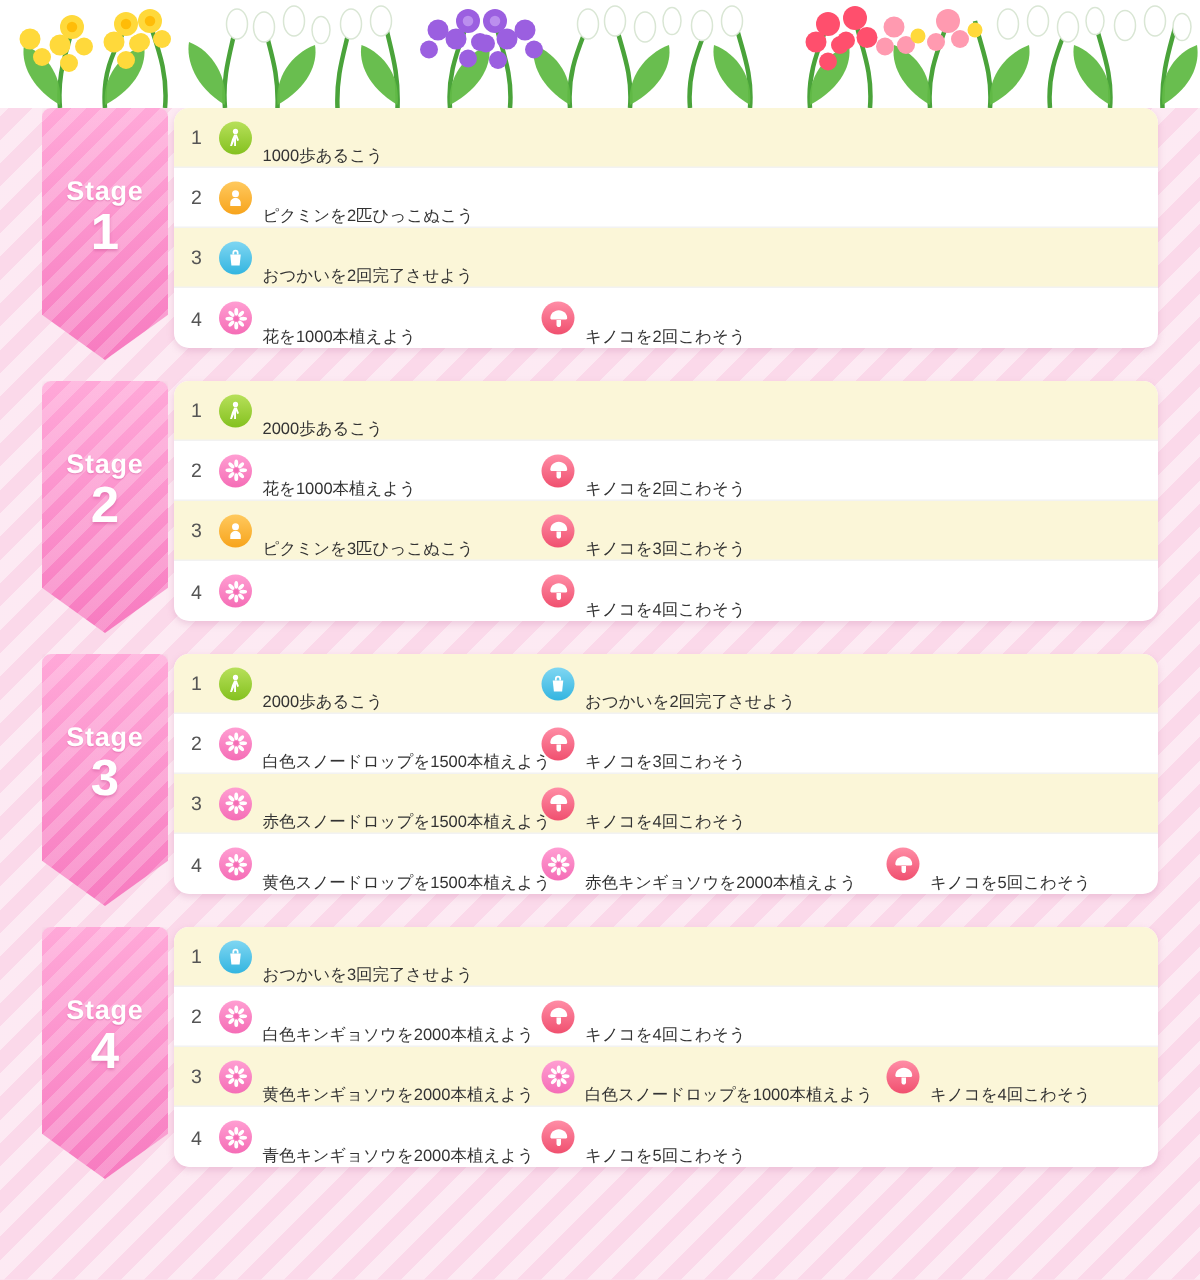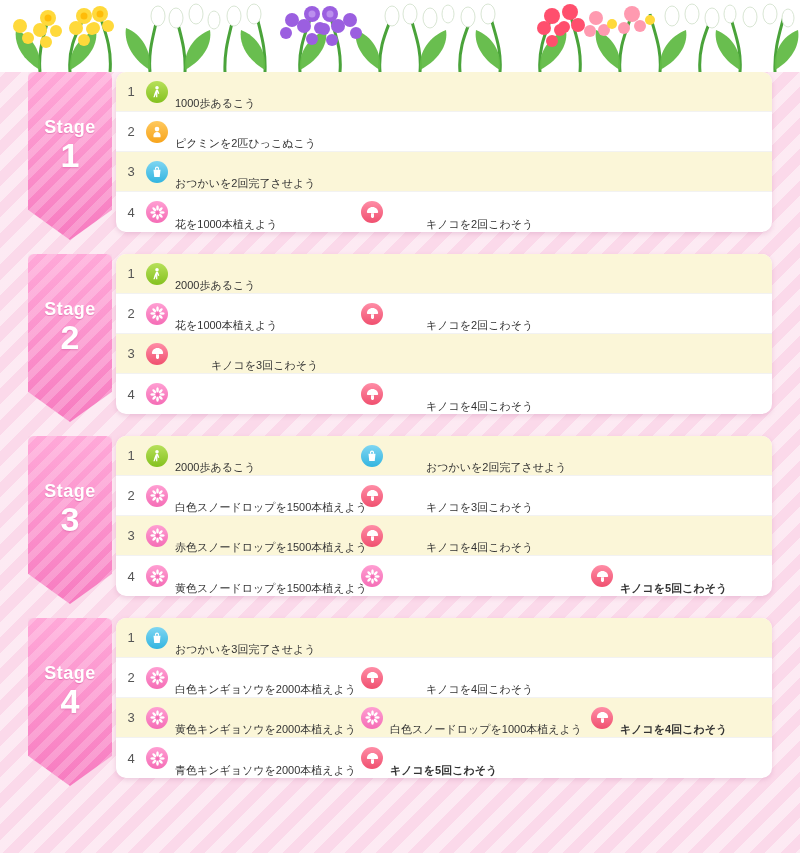--- a/index.html
+++ b/index.html
@@ -135,23 +135,23 @@
   }
   .ic svg { display: block; }
   .ic-walk   { background: linear-gradient(#b7e05a, #84c11f); }
   .ic-pikmin { background: linear-gradient(#ffc95e, #f7a41c); }
   .ic-errand { background: linear-gradient(#7fd6f2, #33b5e0); }
   .ic-flower { background: linear-gradient(#ff9ed2, #f濃); background: linear-gradient(#ff9ed2, #f56db6); }
   .ic-mush   { background: linear-gradient(#ff8da6, #f0506f); }
 
   
   .w-a { width: 215px; }
-  .w-b { width: 215px; gap: 36px; }
+  .w-b { width: 215px; }
   .w-wide { width: 230px; }
-  .w-auto { width: auto; font-weight: bold; }
+  .w-auto { width: auto; }
 </style>
 </head>
 <body>
 
 <div class="banner">
   <svg width="800" height="72" viewBox="0 0 800 72">
     <rect x="0" y="0" width="800" height="72" fill="#ffffff"></rect>
 
     <g stroke="#4aa33a" stroke-width="3" fill="none">
       <path d="M40 72 C38 50 44 36 48 20"></path>
@@ -416,20 +416,29 @@
                   <path d="M9.6 13.2h4.8v5.2c0 1.4-1.1 2.5-2.4 2.5s-2.4-1.1-2.4-2.5z" fill="#ffffff"></path>
                 </svg>
 </span>
               <span class="task-text">キノコを2回こわそう</span>
             </div>
           </div>
         </div>
         <div class="row alt">
           <div class="row-num">3</div>
           <div class="tasks">
+            <div class="task w-a">
+              <span class="ic ic-pikmin">
+  <svg width="14" height="14" viewBox="0 0 24 24" fill="#ffffff">
+                  <circle cx="12" cy="7" r="4"></circle>
+                  <path d="M12 12c-3.3 0-6 2.4-6 5.5V21h12v-3.5c0-3.1-2.7-5.5-6-5.5z"></path>
+                </svg>
+</span>
+              <span class="task-text">ピクミンを3匹ひっこぬこう</span>
+            </div>
             <div class="task w-b">
               <span class="ic ic-mush">
   <svg width="15" height="15" viewBox="0 0 24 24">
                   <path d="M12 3C6.9 3 3 7 3 11.2c0 1 .7 1.6 1.8 1.6h14.4c1.1 0 1.8-.6 1.8-1.6C21 7 17.1 3 12 3z" fill="#ffffff"></path>
                   <path d="M9.6 13.2h4.8v5.2c0 1.4-1.1 2.5-2.4 2.5s-2.4-1.1-2.4-2.5z" fill="#ffffff"></path>
                 </svg>
 </span>
               <span class="task-text">キノコを3回こわそう</span>
             </div>
           </div>
@@ -590,20 +599,21 @@
                     <ellipse cx="4.6" cy="12" rx="4.1" ry="2.1"></ellipse>
                     <ellipse cx="19.4" cy="12" rx="4.1" ry="2.1"></ellipse>
                     <ellipse cx="6.8" cy="6.8" rx="3.9" ry="2" transform="rotate(45 6.8 6.8)"></ellipse>
                     <ellipse cx="17.2" cy="17.2" rx="3.9" ry="2" transform="rotate(45 17.2 17.2)"></ellipse>
                     <ellipse cx="17.2" cy="6.8" rx="3.9" ry="2" transform="rotate(-45 17.2 6.8)"></ellipse>
                     <ellipse cx="6.8" cy="17.2" rx="3.9" ry="2" transform="rotate(-45 6.8 17.2)"></ellipse>
                   </g>
                   <circle cx="12" cy="12" r="2.6" fill="#f56db6"></circle>
                 </svg>
 </span>
+              <span class="task-text">赤色キンギョソウを2000本植えよう</span>
             </div>
             <div class="task w-auto">
               <span class="ic ic-mush">
   <svg width="15" height="15" viewBox="0 0 24 24">
                   <path d="M12 3C6.9 3 3 7 3 11.2c0 1 .7 1.6 1.8 1.6h14.4c1.1 0 1.8-.6 1.8-1.6C21 7 17.1 3 12 3z" fill="#ffffff"></path>
                   <path d="M9.6 13.2h4.8v5.2c0 1.4-1.1 2.5-2.4 2.5s-2.4-1.1-2.4-2.5z" fill="#ffffff"></path>
                 </svg>
 </span>
               <span class="task-text">キノコを5回こわそう</span>
             </div>

